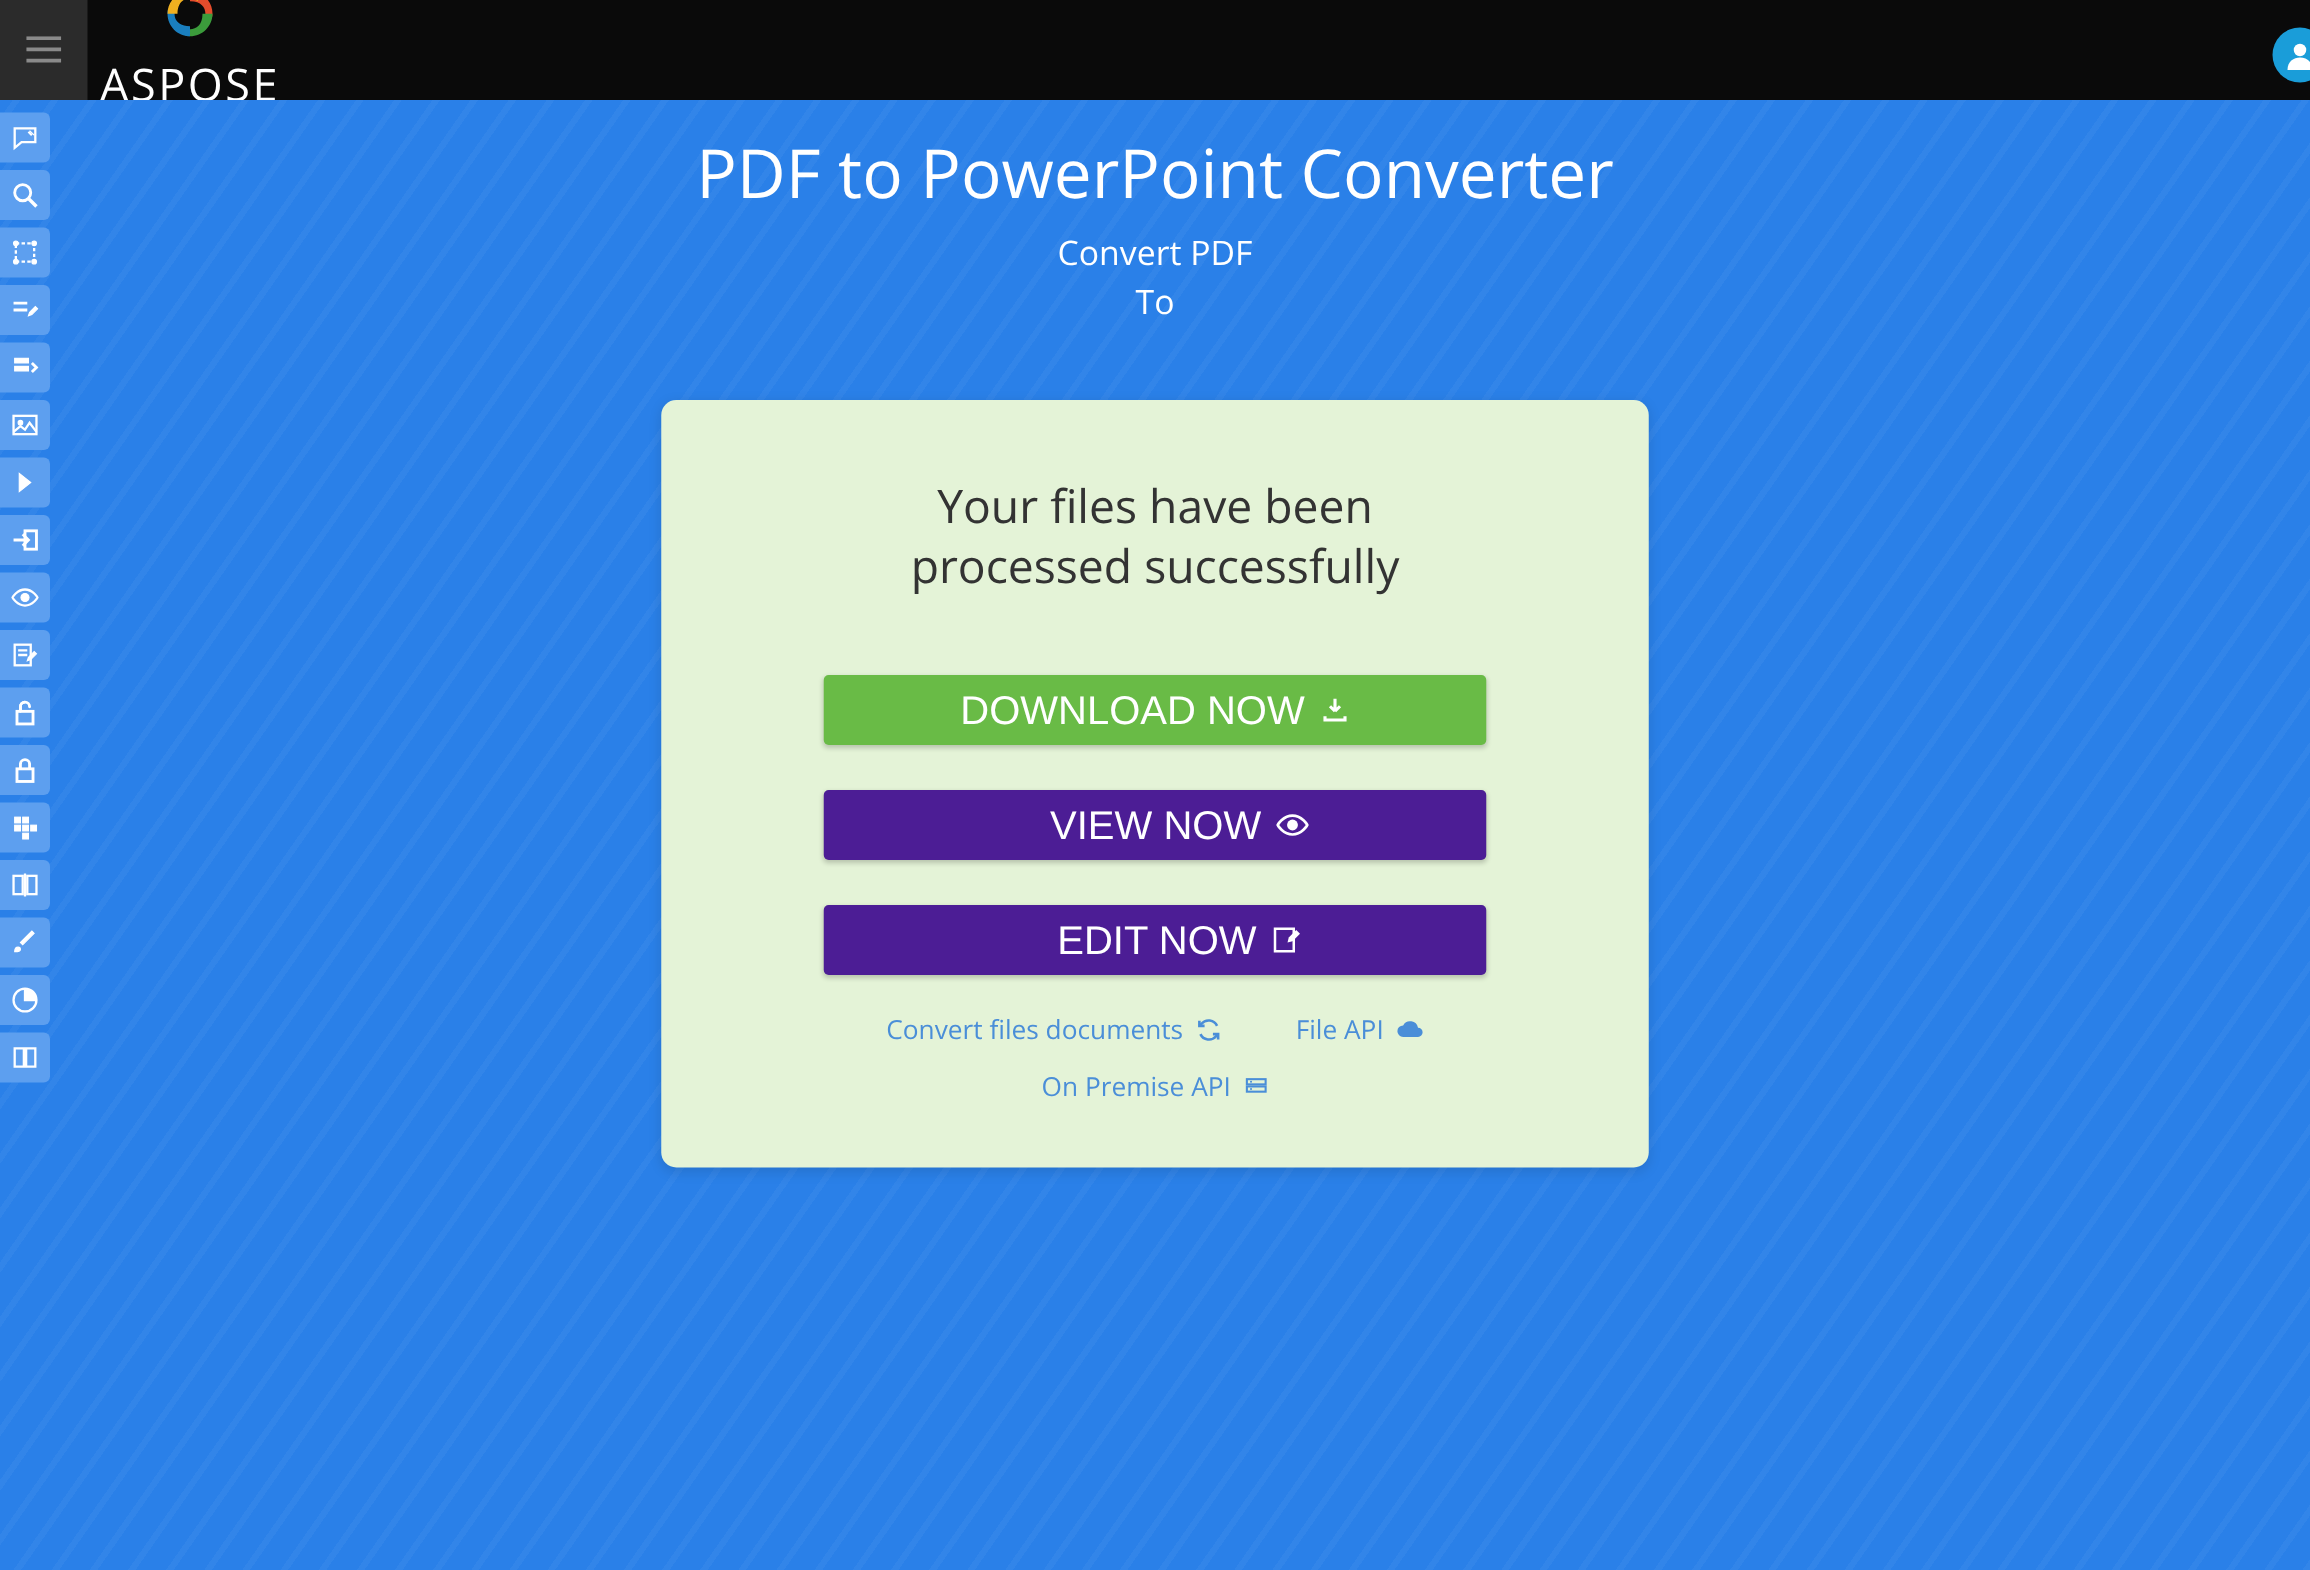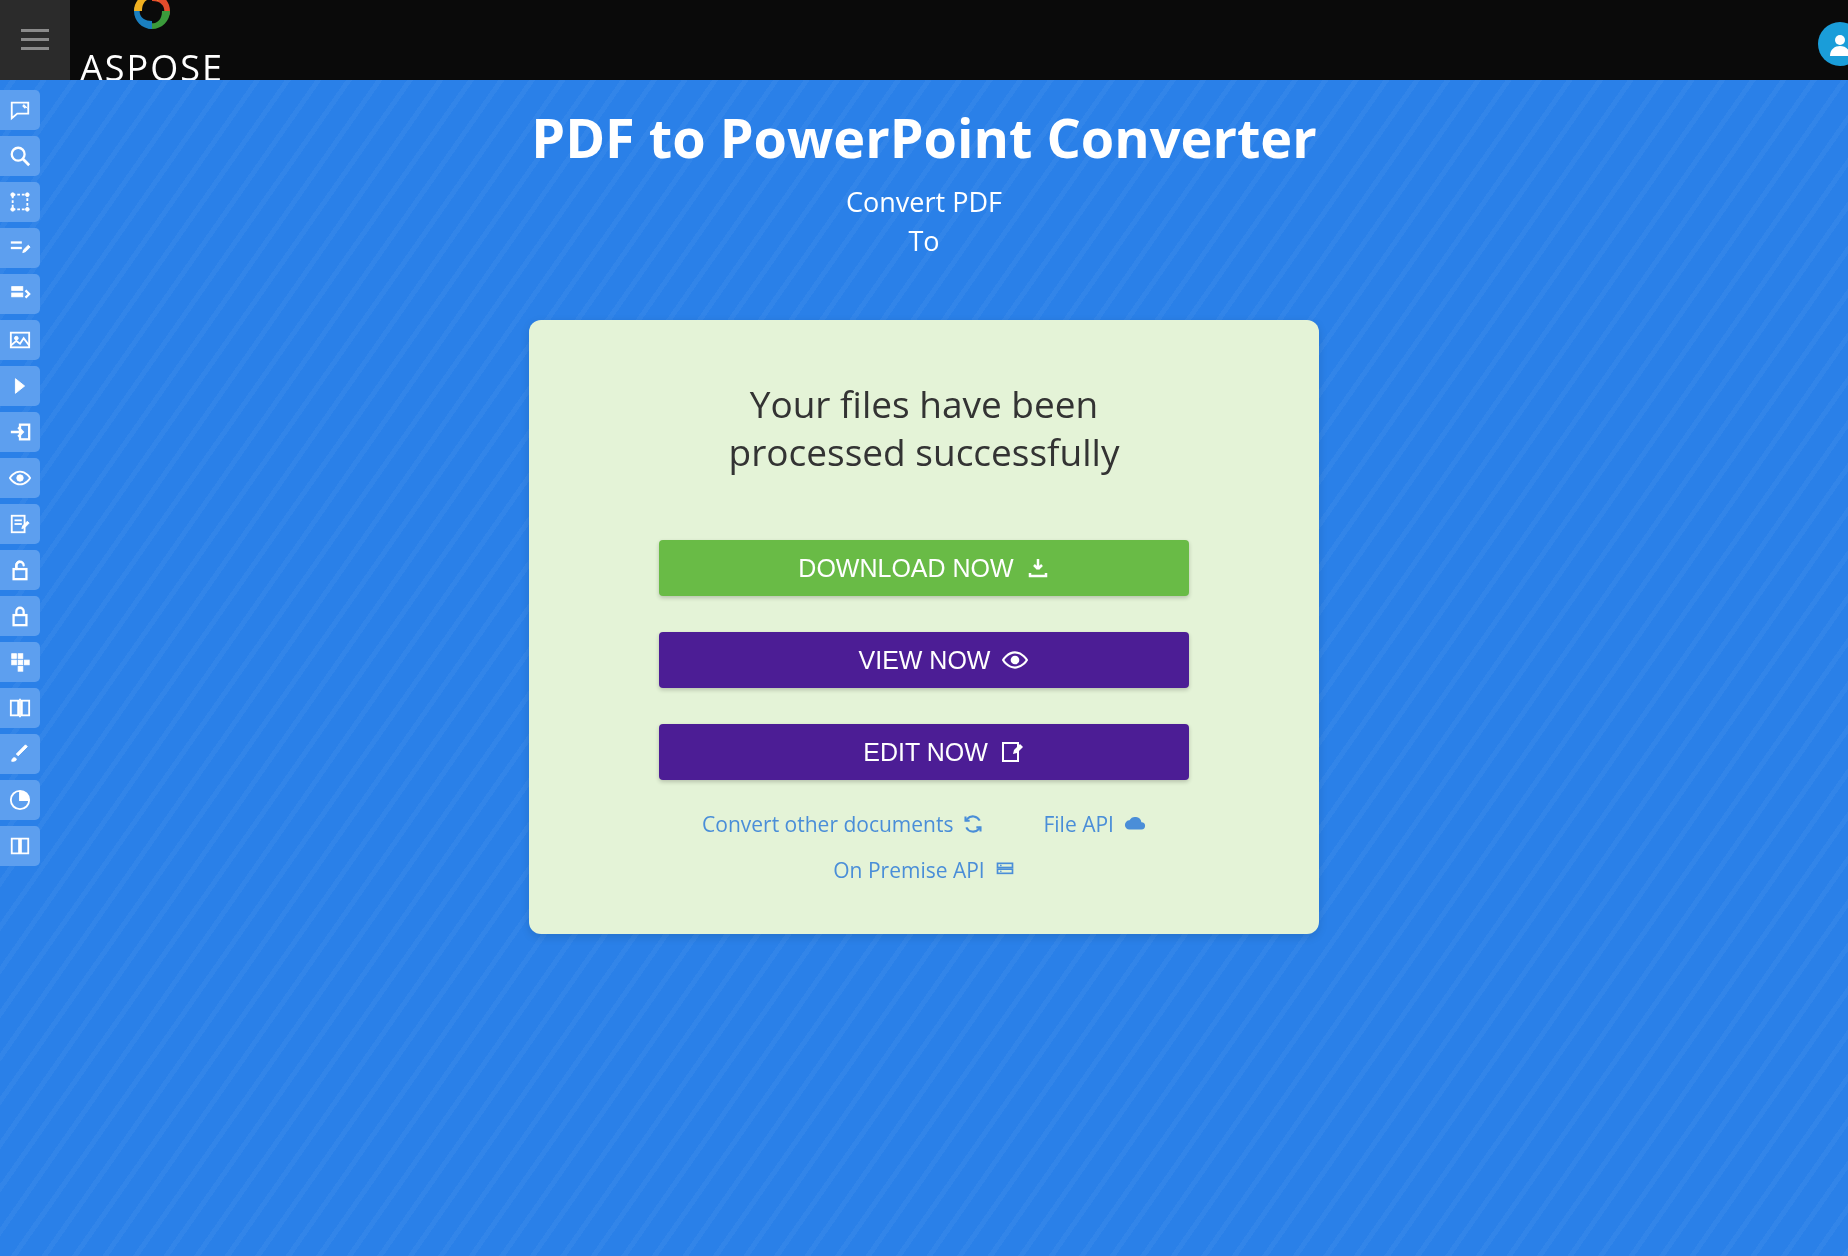--- a/index.html
+++ b/index.html
@@ -82,21 +82,21 @@
 }
 .side-icon svg { fill: #fff; stroke: #fff; }
 .hero {
   text-align: center;
   color: #fff;
   margin: 0 auto;
   max-width: 1100px;
 }
 .hero h1 {
   font-size: 54px;
-  font-weight: 700;
+  font-weight: 400;
   margin-top: 5px;
 }
 .hero-sub {
   font-size: 27px;
   font-weight: 400;
   line-height: 1.45;
   margin-top: 8px;
 }
 .card {
   width: 790px;
@@ -116,21 +116,21 @@
 }
 .btn {
   display: flex;
   width: 100%;
   height: 56px;
   align-items: center;
   justify-content: center;
   gap: 12px;
   border-radius: 4px;
   color: #fff;
-  font-size: 25px;
+  font-size: 32px;
   border: none;
   cursor: pointer;
   margin-bottom: 36px;
   box-shadow: 0 2px 4px rgba(0,0,0,0.2);
 }
 .btn-green { background: #69bb46; }
 .btn-blue { background: #4c1d95; padding-left: 39px; }
 .btn svg { fill: #fff; }
 .links-row {
   display:flex;
@@ -327,21 +327,21 @@
     <button class="btn btn-blue" style="margin-bottom:30px;">
       <span>EDIT NOW</span>
       <svg width="24" height="24" viewBox="0 0 24 24">
           <rect x="3" y="3" width="15" height="18" fill="none" stroke="#fff" stroke-width="2"></rect>
           <path d="M14 10l6-6 3 3-6 6-4 1 1-4z"></path>
         </svg>
     </button>
 
     <div class="links-row">
       <div class="link">
-        <span>Convert other documents</span>
+        <span>Convert files documents</span>
         <svg width="20" height="20" viewBox="0 0 24 24">
             <path d="M20 8A9 9 0 005 6l-2 2m1 8a9 9 0 0015 2l2-2" fill="none" stroke="#4a8ed8" stroke-width="2.5"></path>
             <path d="M3 3v5h5M21 21v-5h-5" fill="none" stroke="#4a8ed8" stroke-width="2.5"></path>
           </svg>
       </div>
       <div class="link">
         <span>File API</span>
         <svg width="22" height="22" viewBox="0 0 24 24">
             <path d="M6 18a5 5 0 010-10 7 7 0 0113 2 4 4 0 010 8H6z"></path>
           </svg>

